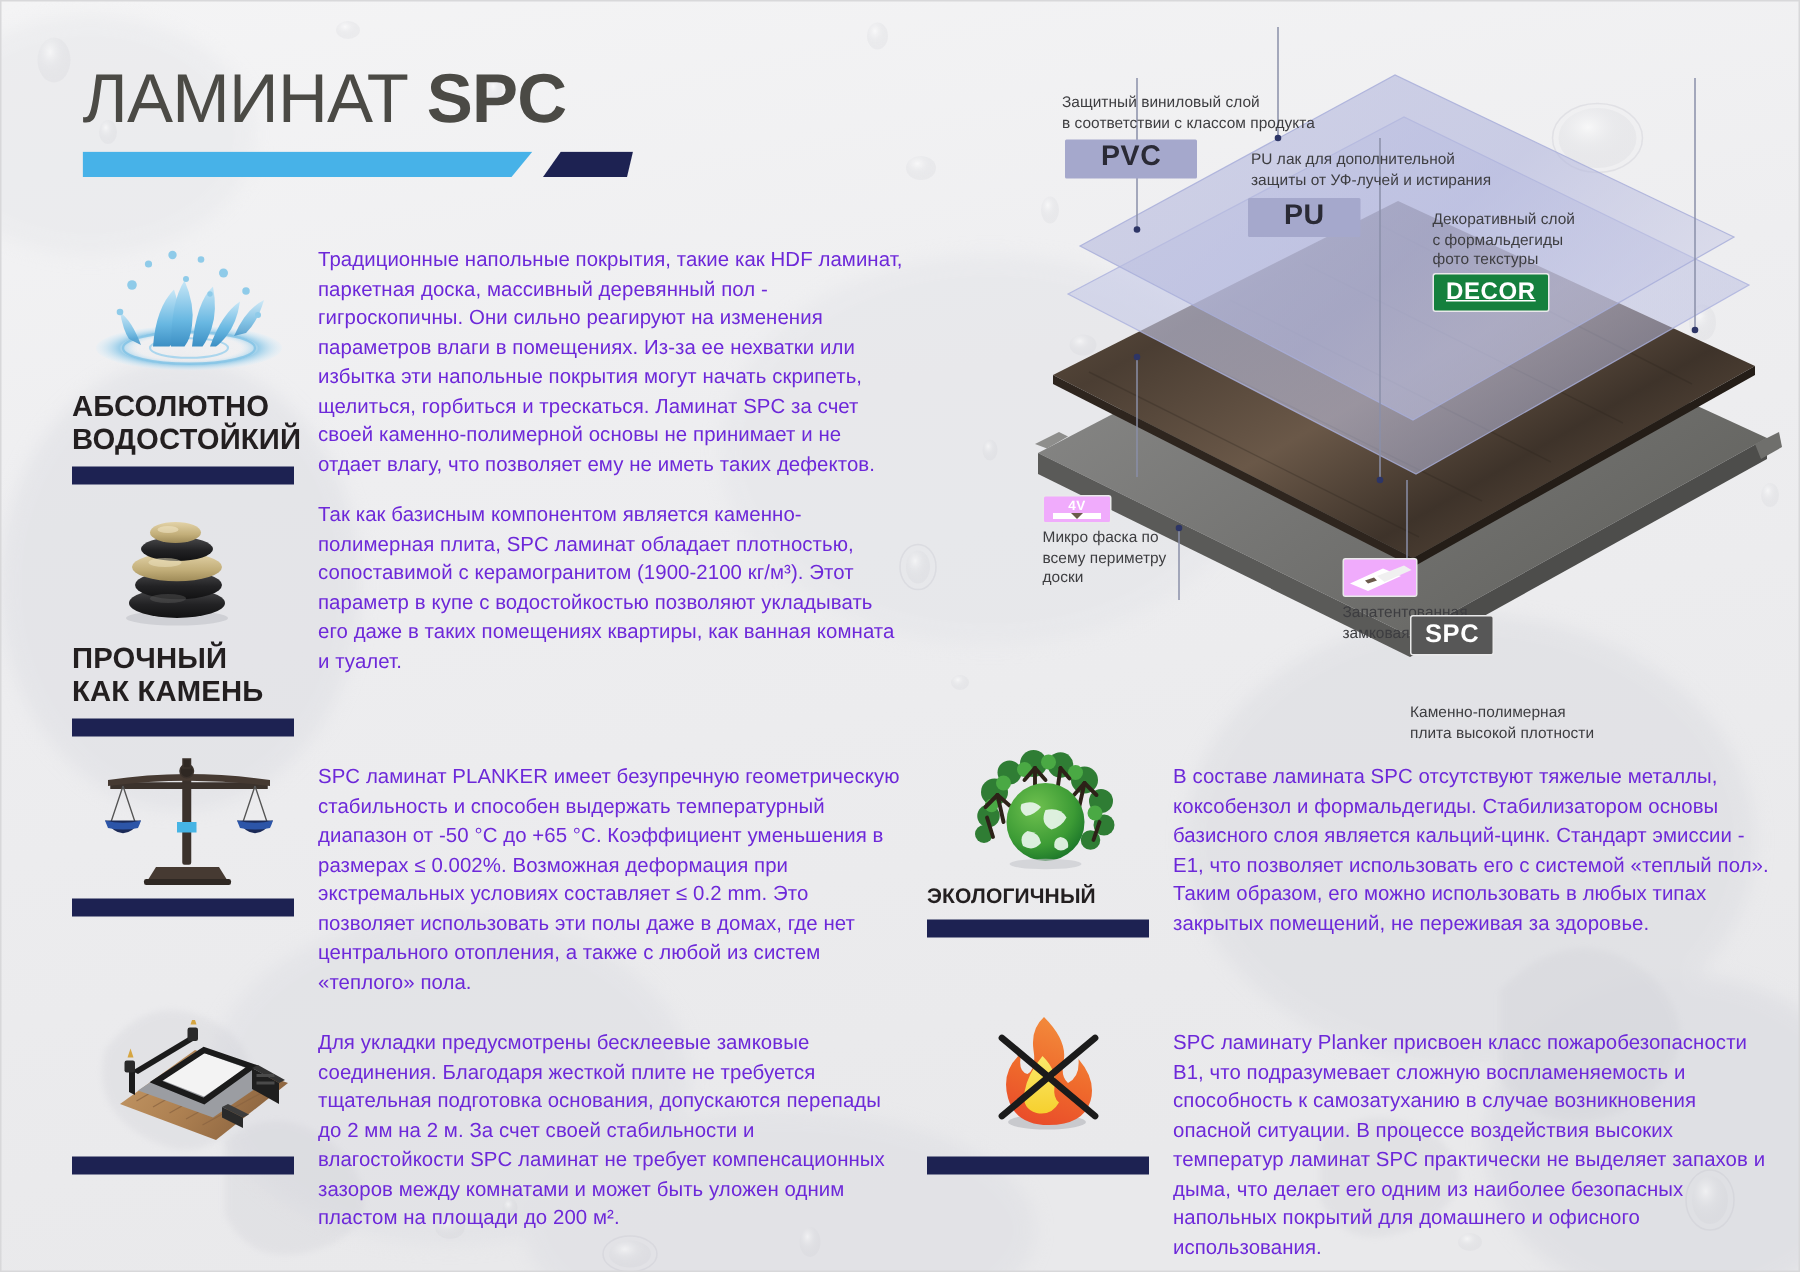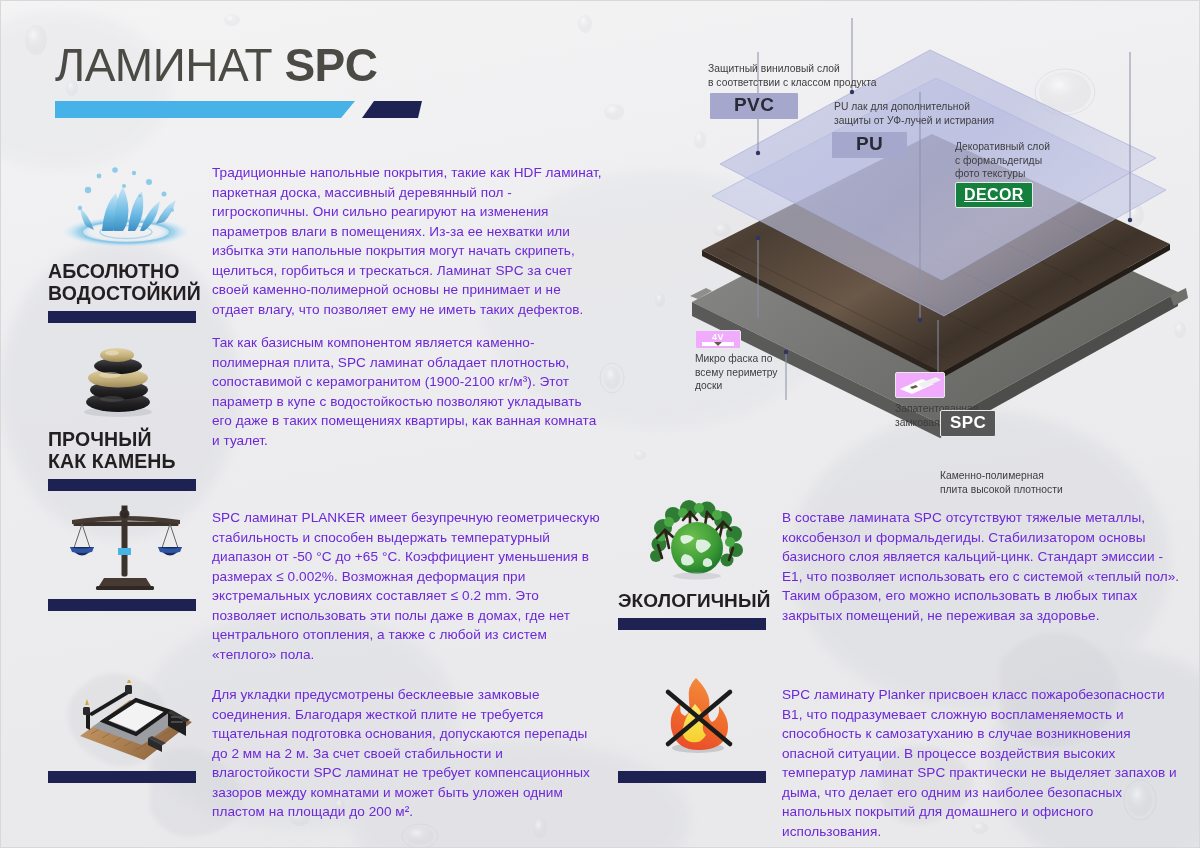--- a/index.html
+++ b/index.html
@@ -394,21 +394,21 @@
         <circle cx="58" cy="48" r="26" fill="url(#globeG)"></circle>
         <g fill="#e9f6ec" opacity="0.92">
           <path d="M42 36 q8 -3 13 2 q-4 5 -10 6 q-5 -3 -3 -8z"></path>
           <path d="M58 40 q10 -2 14 5 q-3 6 -10 8 q-8 -4 -4 -13z"></path>
           <path d="M46 54 q8 1 9 8 q-5 6 -12 2 q-3 -7 3 -10z"></path>
           <path d="M68 58 q6 1 5 7 q-5 4 -9 0 q-1 -6 4 -7z"></path>
         </g>
         <ellipse cx="58" cy="76" rx="24" ry="3.5" fill="#c5c7cc" opacity="0.6"></ellipse>
       </svg>
     </div>
-    <div class="f-title" style="font-size:19px;"><span>ЭКОЛОГИЧНЫЙ</span></div>
+    <div class="f-title" style="font-size:14px;"><span>ЭКОЛОГИЧНЫЙ</span></div>
     <div class="f-rule" style="width:148px;"></div>
   </div>
 
   <div class="copy" style="left:782px; top:508px; width:398px;">В составе ламината SPC отсутствуют тяжелые металлы, коксобензол и формальдегиды. Стабилизатором основы базисного слоя является кальций-цинк. Стандарт эмиссии - E1, что позволяет использовать его с системой «теплый пол». Таким образом, его можно использовать в любых типах закрытых помещений, не переживая за здоровье.</div>
 
   <div class="feature center-al" style="left:618px; top:668px; width:160px;">
     <div class="icon-box" style="height:96px;">
       <svg class="ico" width="120" height="94" viewBox="0 0 120 94" aria-hidden="true">
         <defs>
           <linearGradient id="flameO" x1="0" y1="1" x2="0.3" y2="0">

